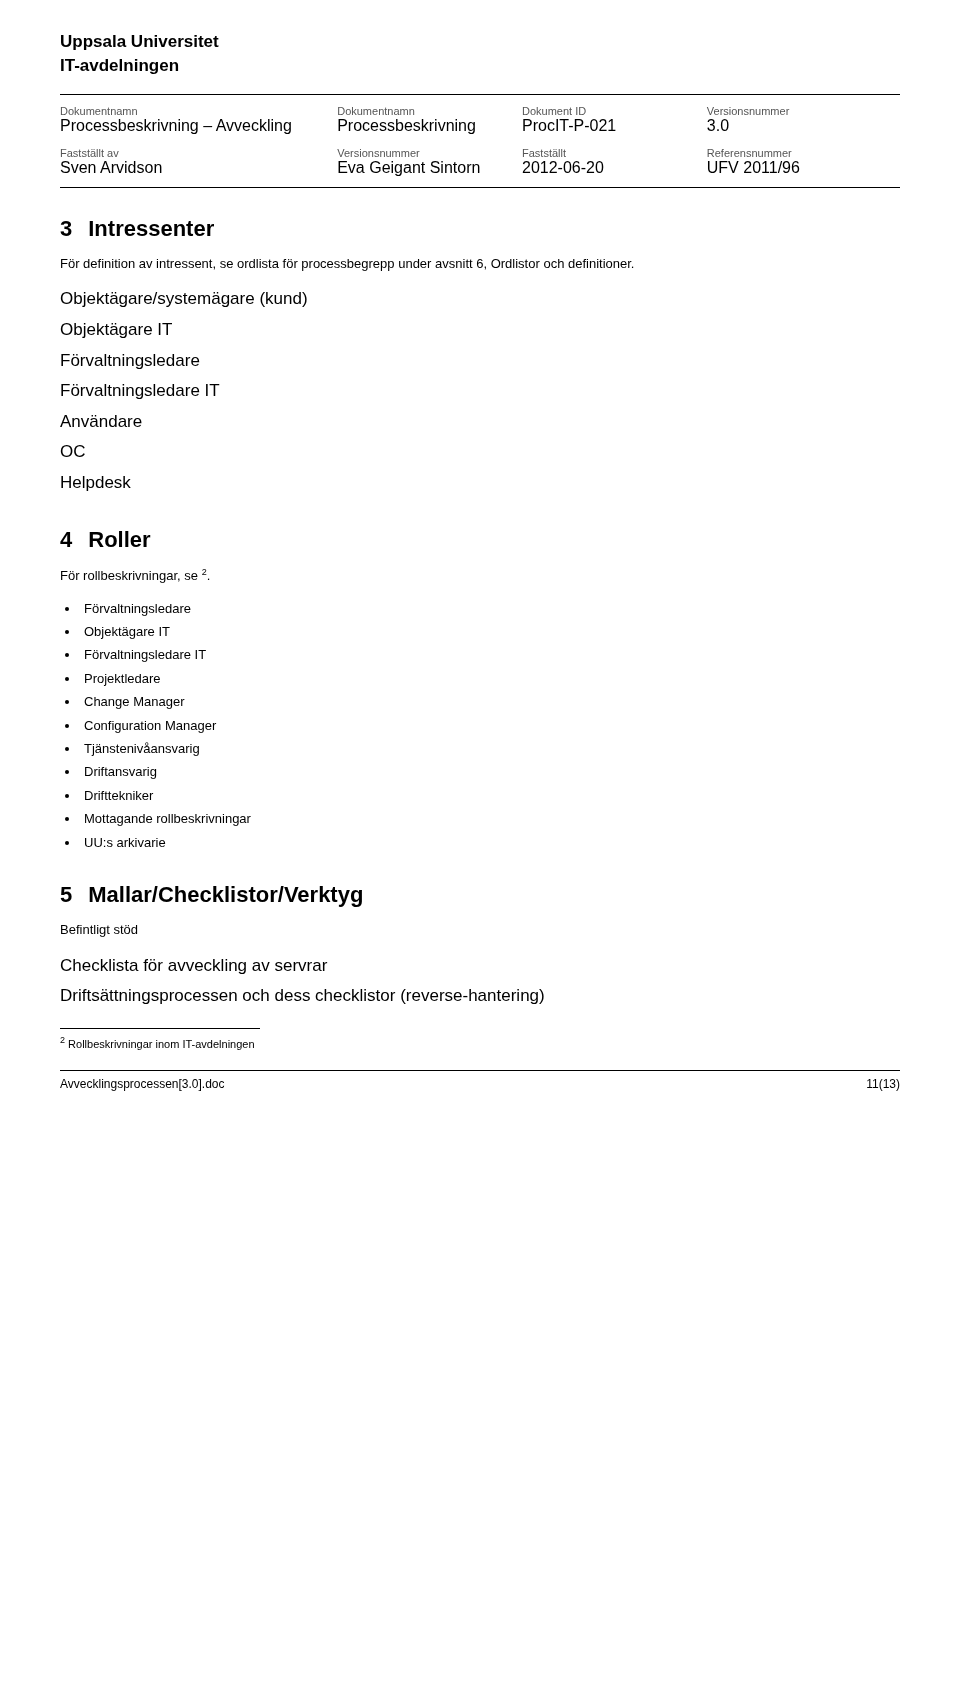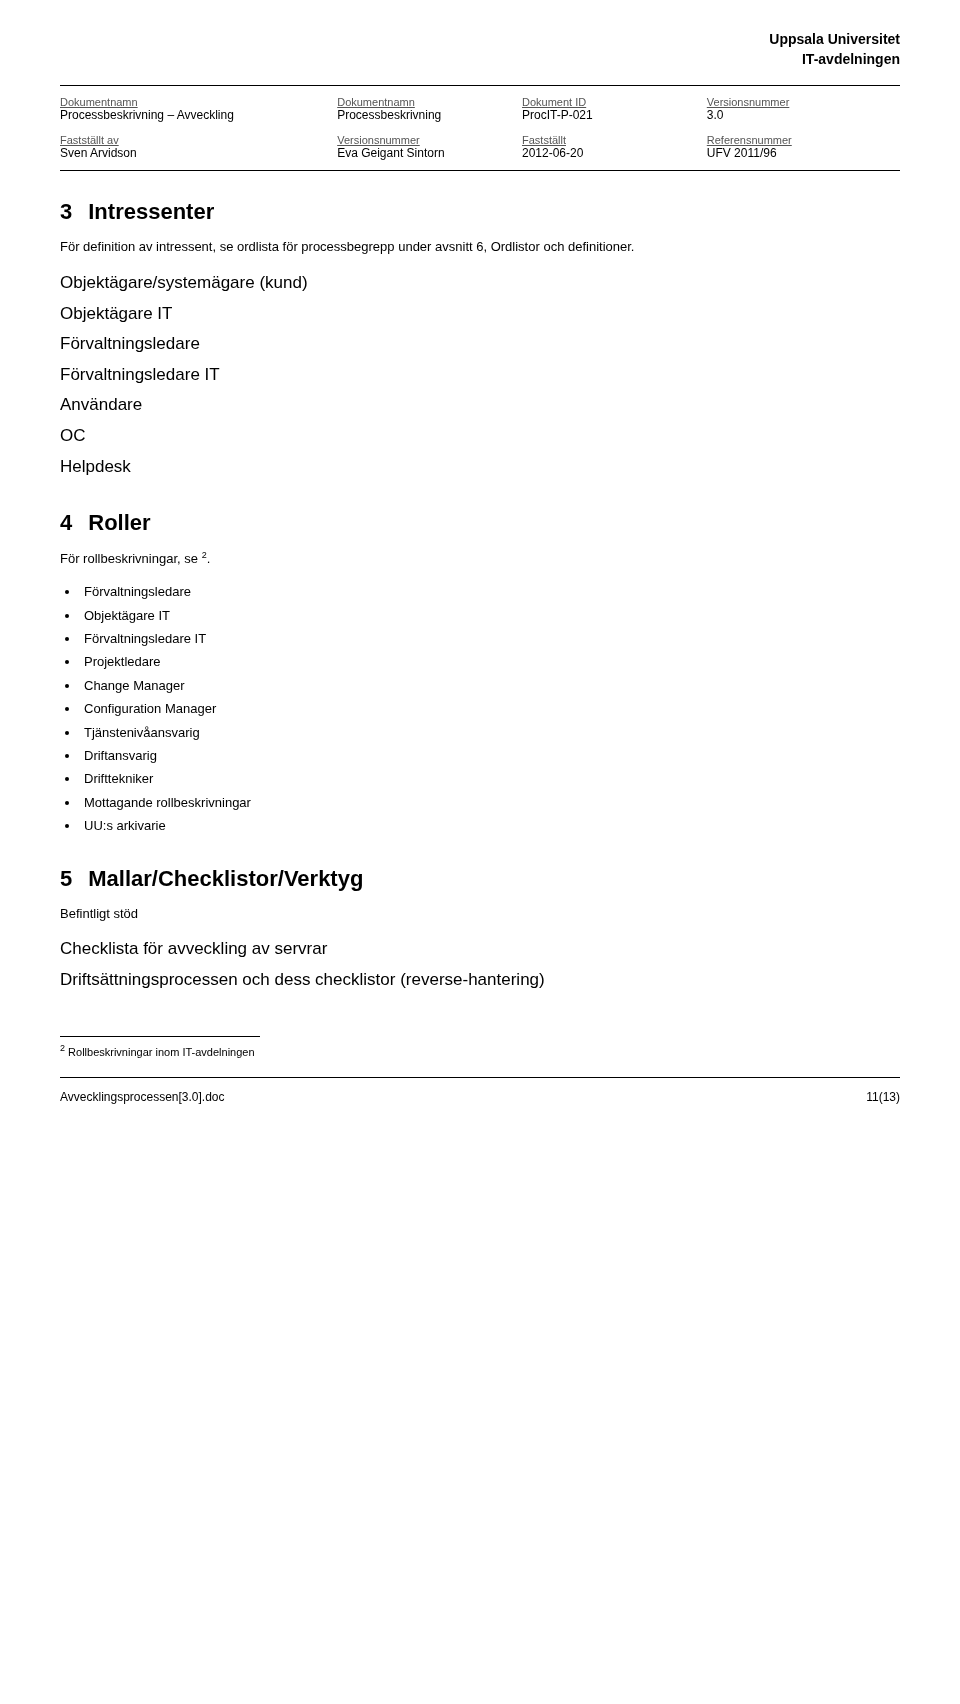--- a/index.html
+++ b/index.html
@@ -12,48 +12,46 @@
       font-size: 14px;
       color: #000;
       background: #fff;
       width: 960px;
       padding: 30px 60px 40px 60px;
     }
     .header-top {
       margin-bottom: 16px;
     }
     .university-name {
-      font-size: 14px;
+      font-size: 17px;
       font-weight: bold;
       line-height: 1.4;
-      text-align: right;
     }
     .divider-line {
       border: none;
       border-top: 1px solid #000;
       margin: 8px 0;
     }
     .meta-table {
       width: 100%;
       border-collapse: collapse;
       margin-bottom: 8px;
       font-size: 12px;
     }
     .meta-table td {
       padding: 2px 4px 2px 0;
       vertical-align: top;
     }
     .meta-label {
       color: #555;
       font-size: 11px;
       display: block;
-      text-decoration: underline;
     }
     .meta-value {
-      font-size: 12px;
+      font-size: 16px;
       display: block;
     }
     .section-heading {
       font-size: 22px;
       font-weight: bold;
       margin: 28px 0 12px 0;
       display: flex;
       align-items: baseline;
       gap: 16px;
     }
@@ -79,33 +77,33 @@
     .bullet-list {
       margin: 6px 0 6px 20px;
       font-size: 13px;
       line-height: 1.8;
       list-style: disc;
     }
     .bullet-list li {
       padding-left: 4px;
     }
     .footnote-section {
-      margin-top: 40px;
+      margin-top: 16px;
       border-top: 1px solid #000;
       padding-top: 6px;
       font-size: 11px;
       width: 200px;
     }
     .footer-bar {
       display: flex;
       justify-content: space-between;
       align-items: center;
       margin-top: 20px;
       border-top: 1px solid #000;
-      padding-top: 12px;
+      padding-top: 6px;
       font-size: 12px;
     }
     sup {
       font-size: 9px;
       vertical-align: super;
     }
     .bold {
       font-weight: normal;
     }
   </style>

